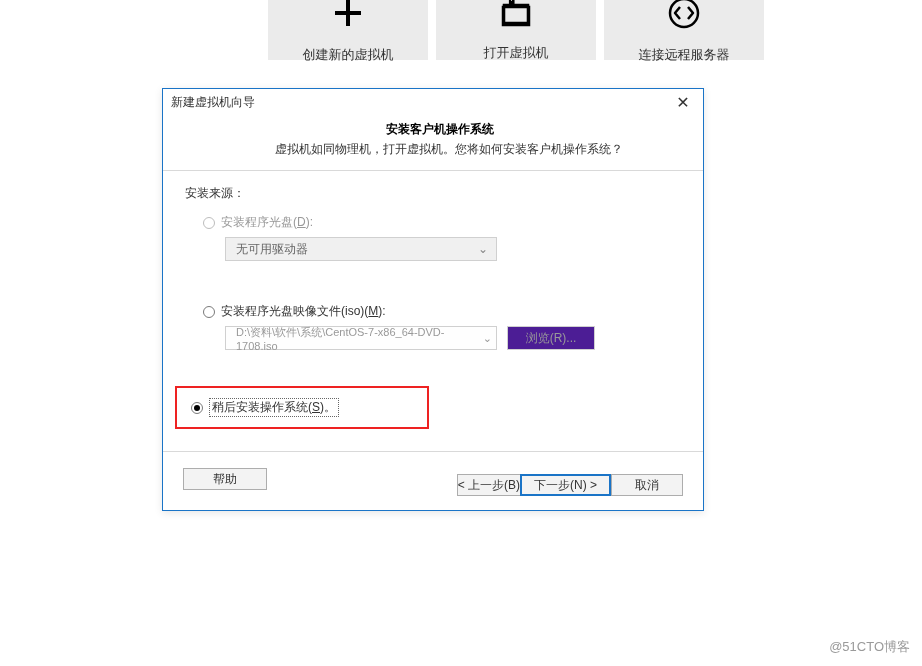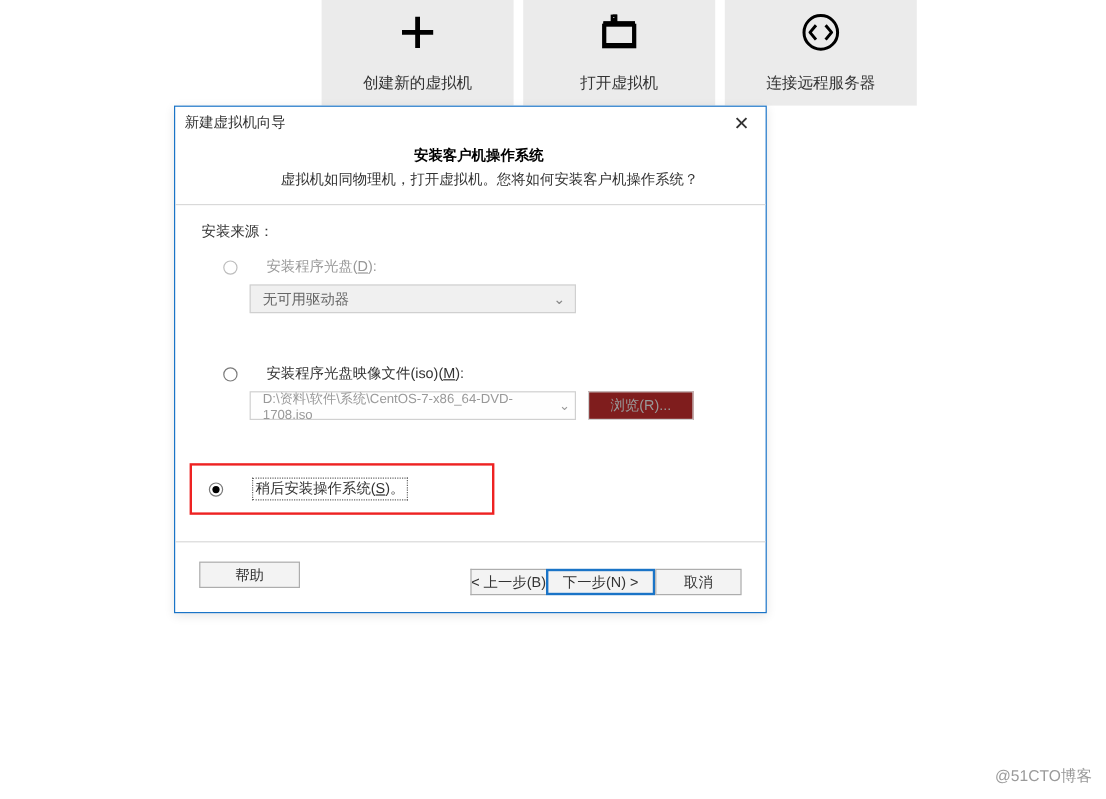--- a/index.html
+++ b/index.html
@@ -19,21 +19,21 @@
     
     .toolbar-tiles {
       position: absolute;
       top: 0;
       left: 268px;
       display: flex;
       gap: 8px;
     }
     .action-tile {
       width: 160px;
-      height: 88px;
+      height: 60px;
       background: #ebebeb;
       display: flex;
       flex-direction: column;
       align-items: center;
       justify-content: center;
       gap: 16px;
     }
     .action-tile .tile-icon {
       height: 34px;
       display: flex;
@@ -42,22 +42,22 @@
     }
     .action-tile .tile-label {
       font-size: 13px;
       color: #333;
     }
 
     
     .dialog {
       position: absolute;
       top: 88px;
-      left: 145px;
-      width: 494px;
+      left: 162px;
+      width: 542px;
       background: #ffffff;
       border: 1.5px solid #1a74c7;
       box-shadow: 0 2px 8px rgba(0,0,0,0.1);
     }
     .dialog-titlebar {
       height: 24px;
       padding: 3px 6px 0 8px;
       display: flex;
       justify-content: space-between;
       align-items: center;
@@ -102,21 +102,21 @@
       margin-bottom: 12px;
     }
 
     .option-group {
       margin-bottom: 12px;
       padding-left: 18px;
     }
     .radio-row {
       display: flex;
       align-items: center;
-      gap: 24px;
+      gap: 6px;
       font-size: 12px;
       color: #333;
     }
     .radio-circle {
       width: 12px;
       height: 12px;
       border: 1px solid #7a7a7a;
       border-radius: 50%;
       display: inline-block;
       position: relative;
@@ -164,21 +164,21 @@
       flex: 1;
     }
     .dropdown .chevron {
       width: 14px;
       text-align: center;
       color: #888;
     }
     .browse-btn {
       width: 88px;
       height: 24px;
-      background: #7f1d1d;
+      background: #4c1d95;
       border: 1px solid #d0d0d0;
       font-size: 12px;
       color: #999;
       display: flex;
       align-items: center;
       justify-content: center;
     }
     .iso-path {
       height: 24px;
       border: 1px solid #d0d0d0;

